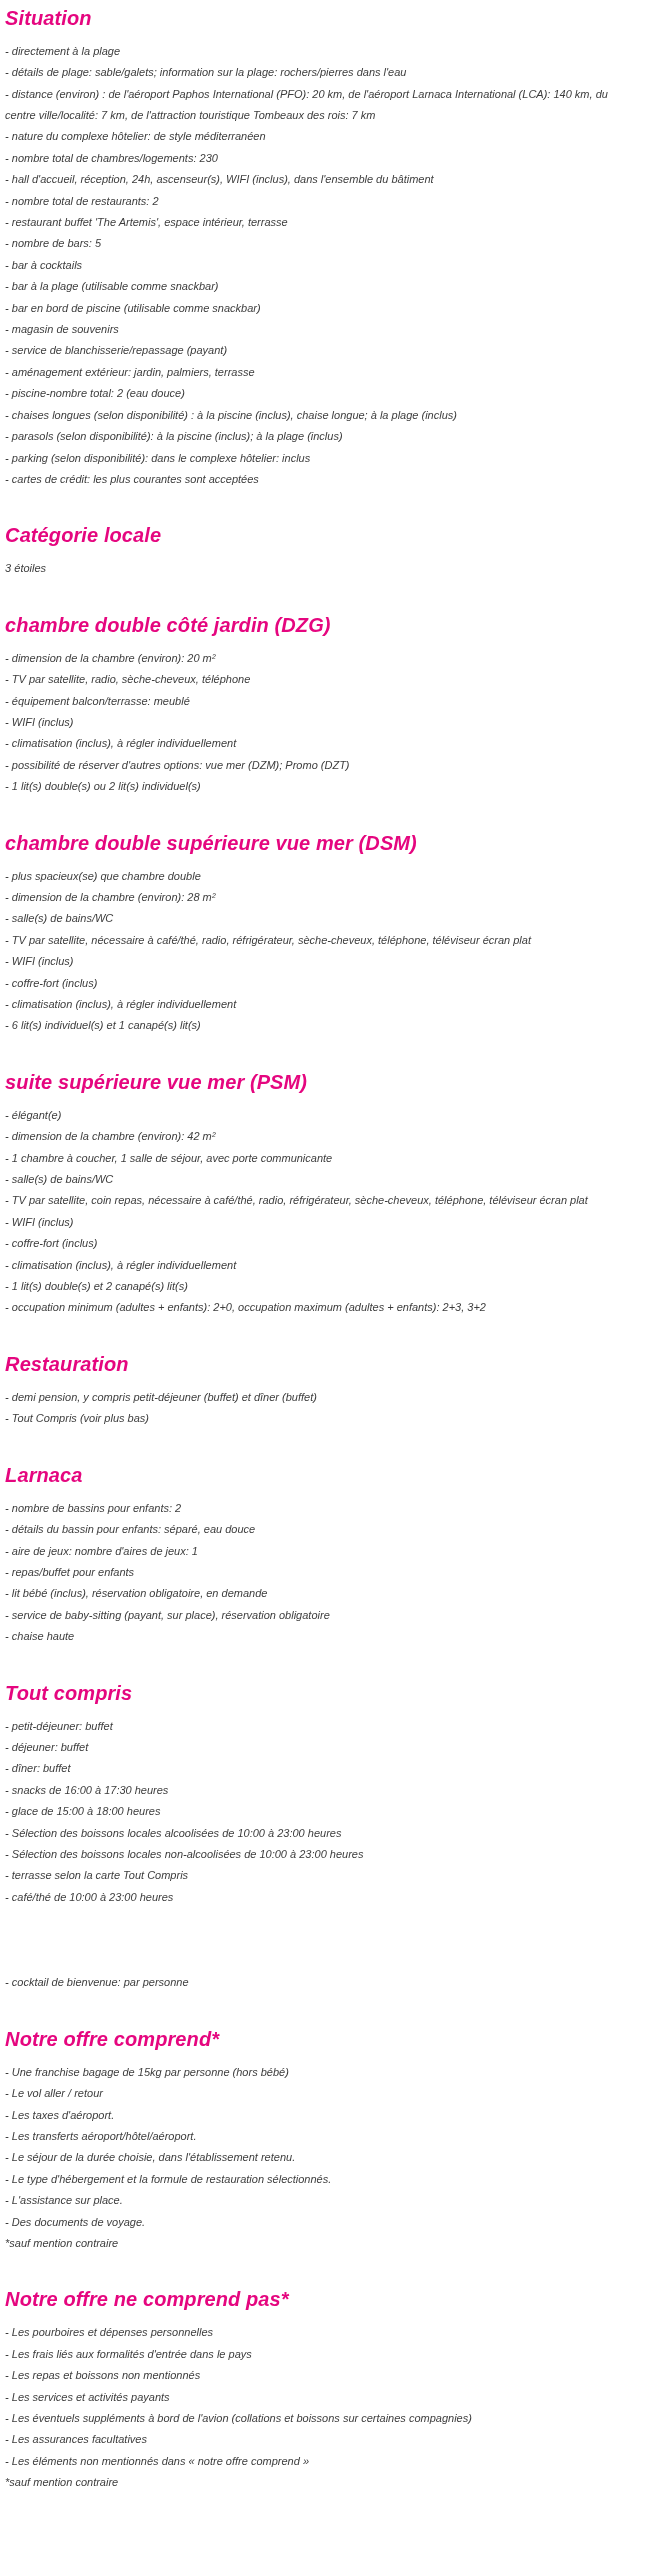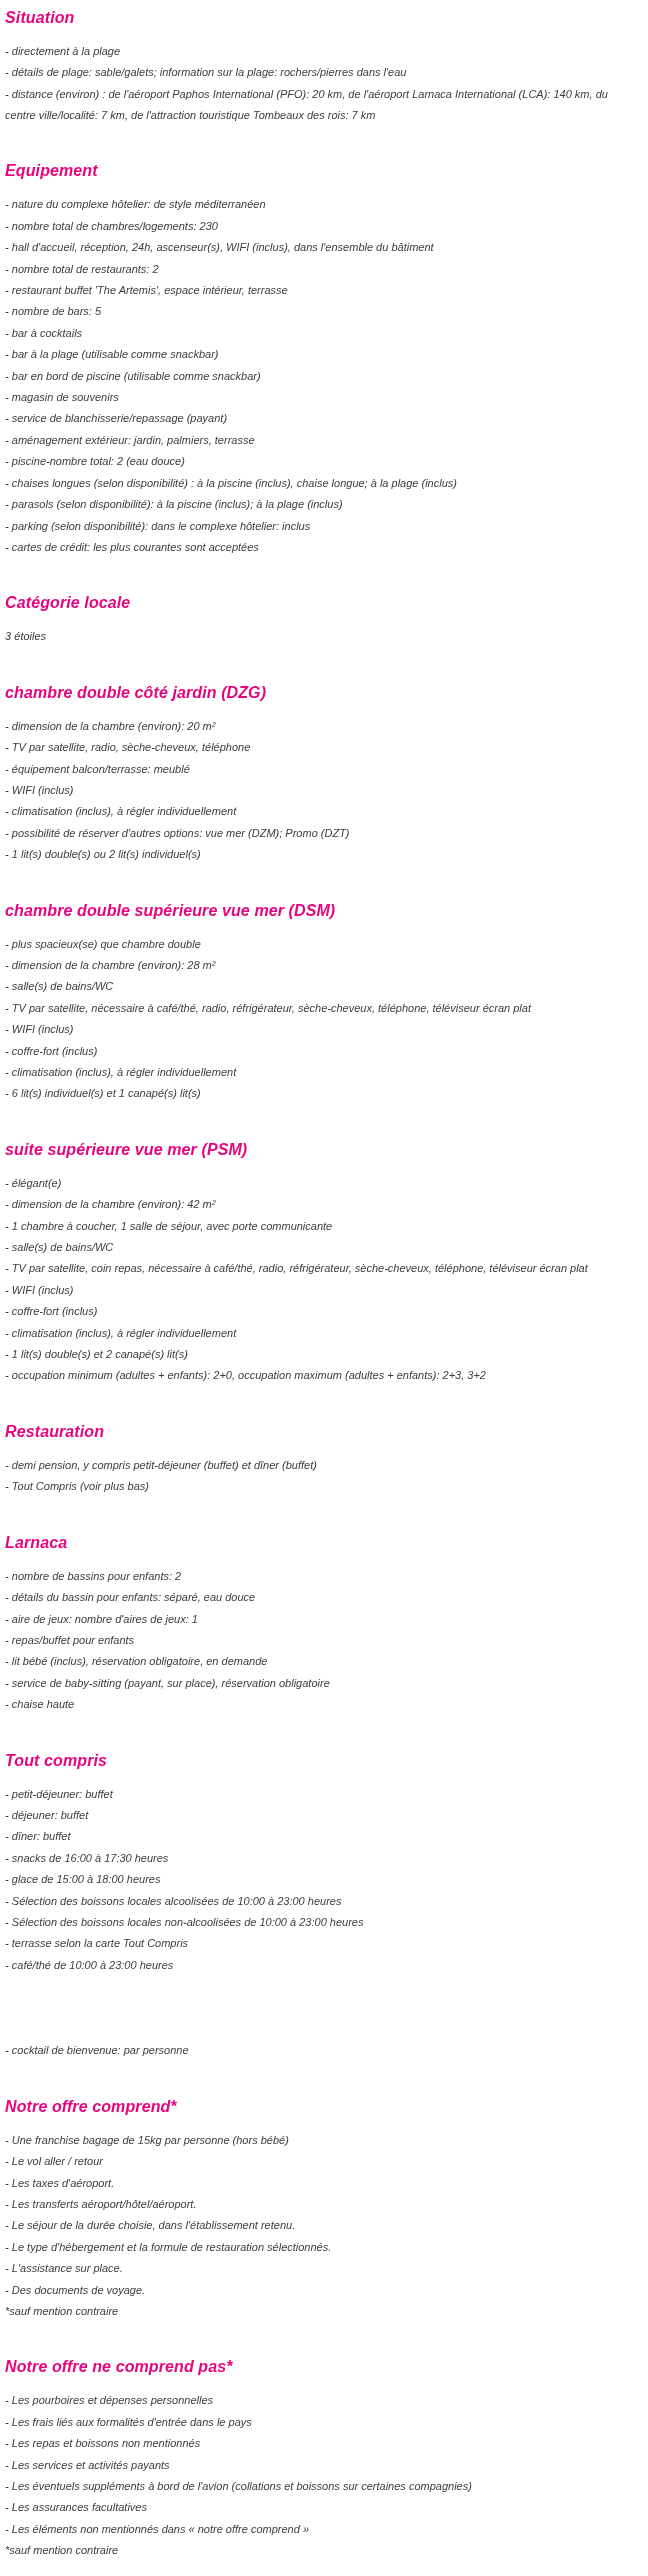--- a/index.html
+++ b/index.html
@@ -20,21 +20,21 @@
     font-style: italic;
   }
   .page {
     padding: 3.4px 10.3px 20.5px 5.1px;
   }
   .section { margin: 0; }
   .section-title {
     color: var(--accent);
     font-style: italic;
     font-weight: 600;
-    font-size: 16px;
+    font-size: 20px;
     line-height: 22px;
     margin: 34px 0 12px 0;
     letter-spacing: 0.1px;
   }
   .section:first-child .section-title {
     margin-top: 3.4px;
   }
   .line {
     color: var(--text);
     font-style: italic;
@@ -52,21 +52,20 @@
   <section class="section">
     <h2 class="section-title">Situation</h2>
     <div class="section-body">
         <div class="line">- directement à la plage</div>
         <div class="line">- détails de plage: sable/galets; information sur la plage: rochers/pierres dans l'eau</div>
         <div class="line">- distance (environ) : de l'aéroport Paphos International (PFO): 20 km, de l'aéroport Larnaca International (LCA): 140 km, du centre ville/localité: 7 km, de l'attraction touristique Tombeaux des rois: 7 km</div>
       </div>
   </section>
 
   <section class="section">
-    <h2 class="section-title">Equipement</h2>
     <div class="section-body">
         <div class="line">- nature du complexe hôtelier: de style méditerranéen</div>
         <div class="line">- nombre total de chambres/logements: 230</div>
         <div class="line">- hall d'accueil, réception, 24h, ascenseur(s), WIFI (inclus), dans l'ensemble du bâtiment</div>
         <div class="line">- nombre total de restaurants: 2</div>
         <div class="line">- restaurant buffet 'The Artemis', espace intérieur, terrasse</div>
         <div class="line">- nombre de bars: 5</div>
         <div class="line">- bar à cocktails</div>
         <div class="line">- bar à la plage (utilisable comme snackbar)</div>
         <div class="line">- bar en bord de piscine (utilisable comme snackbar)</div>

